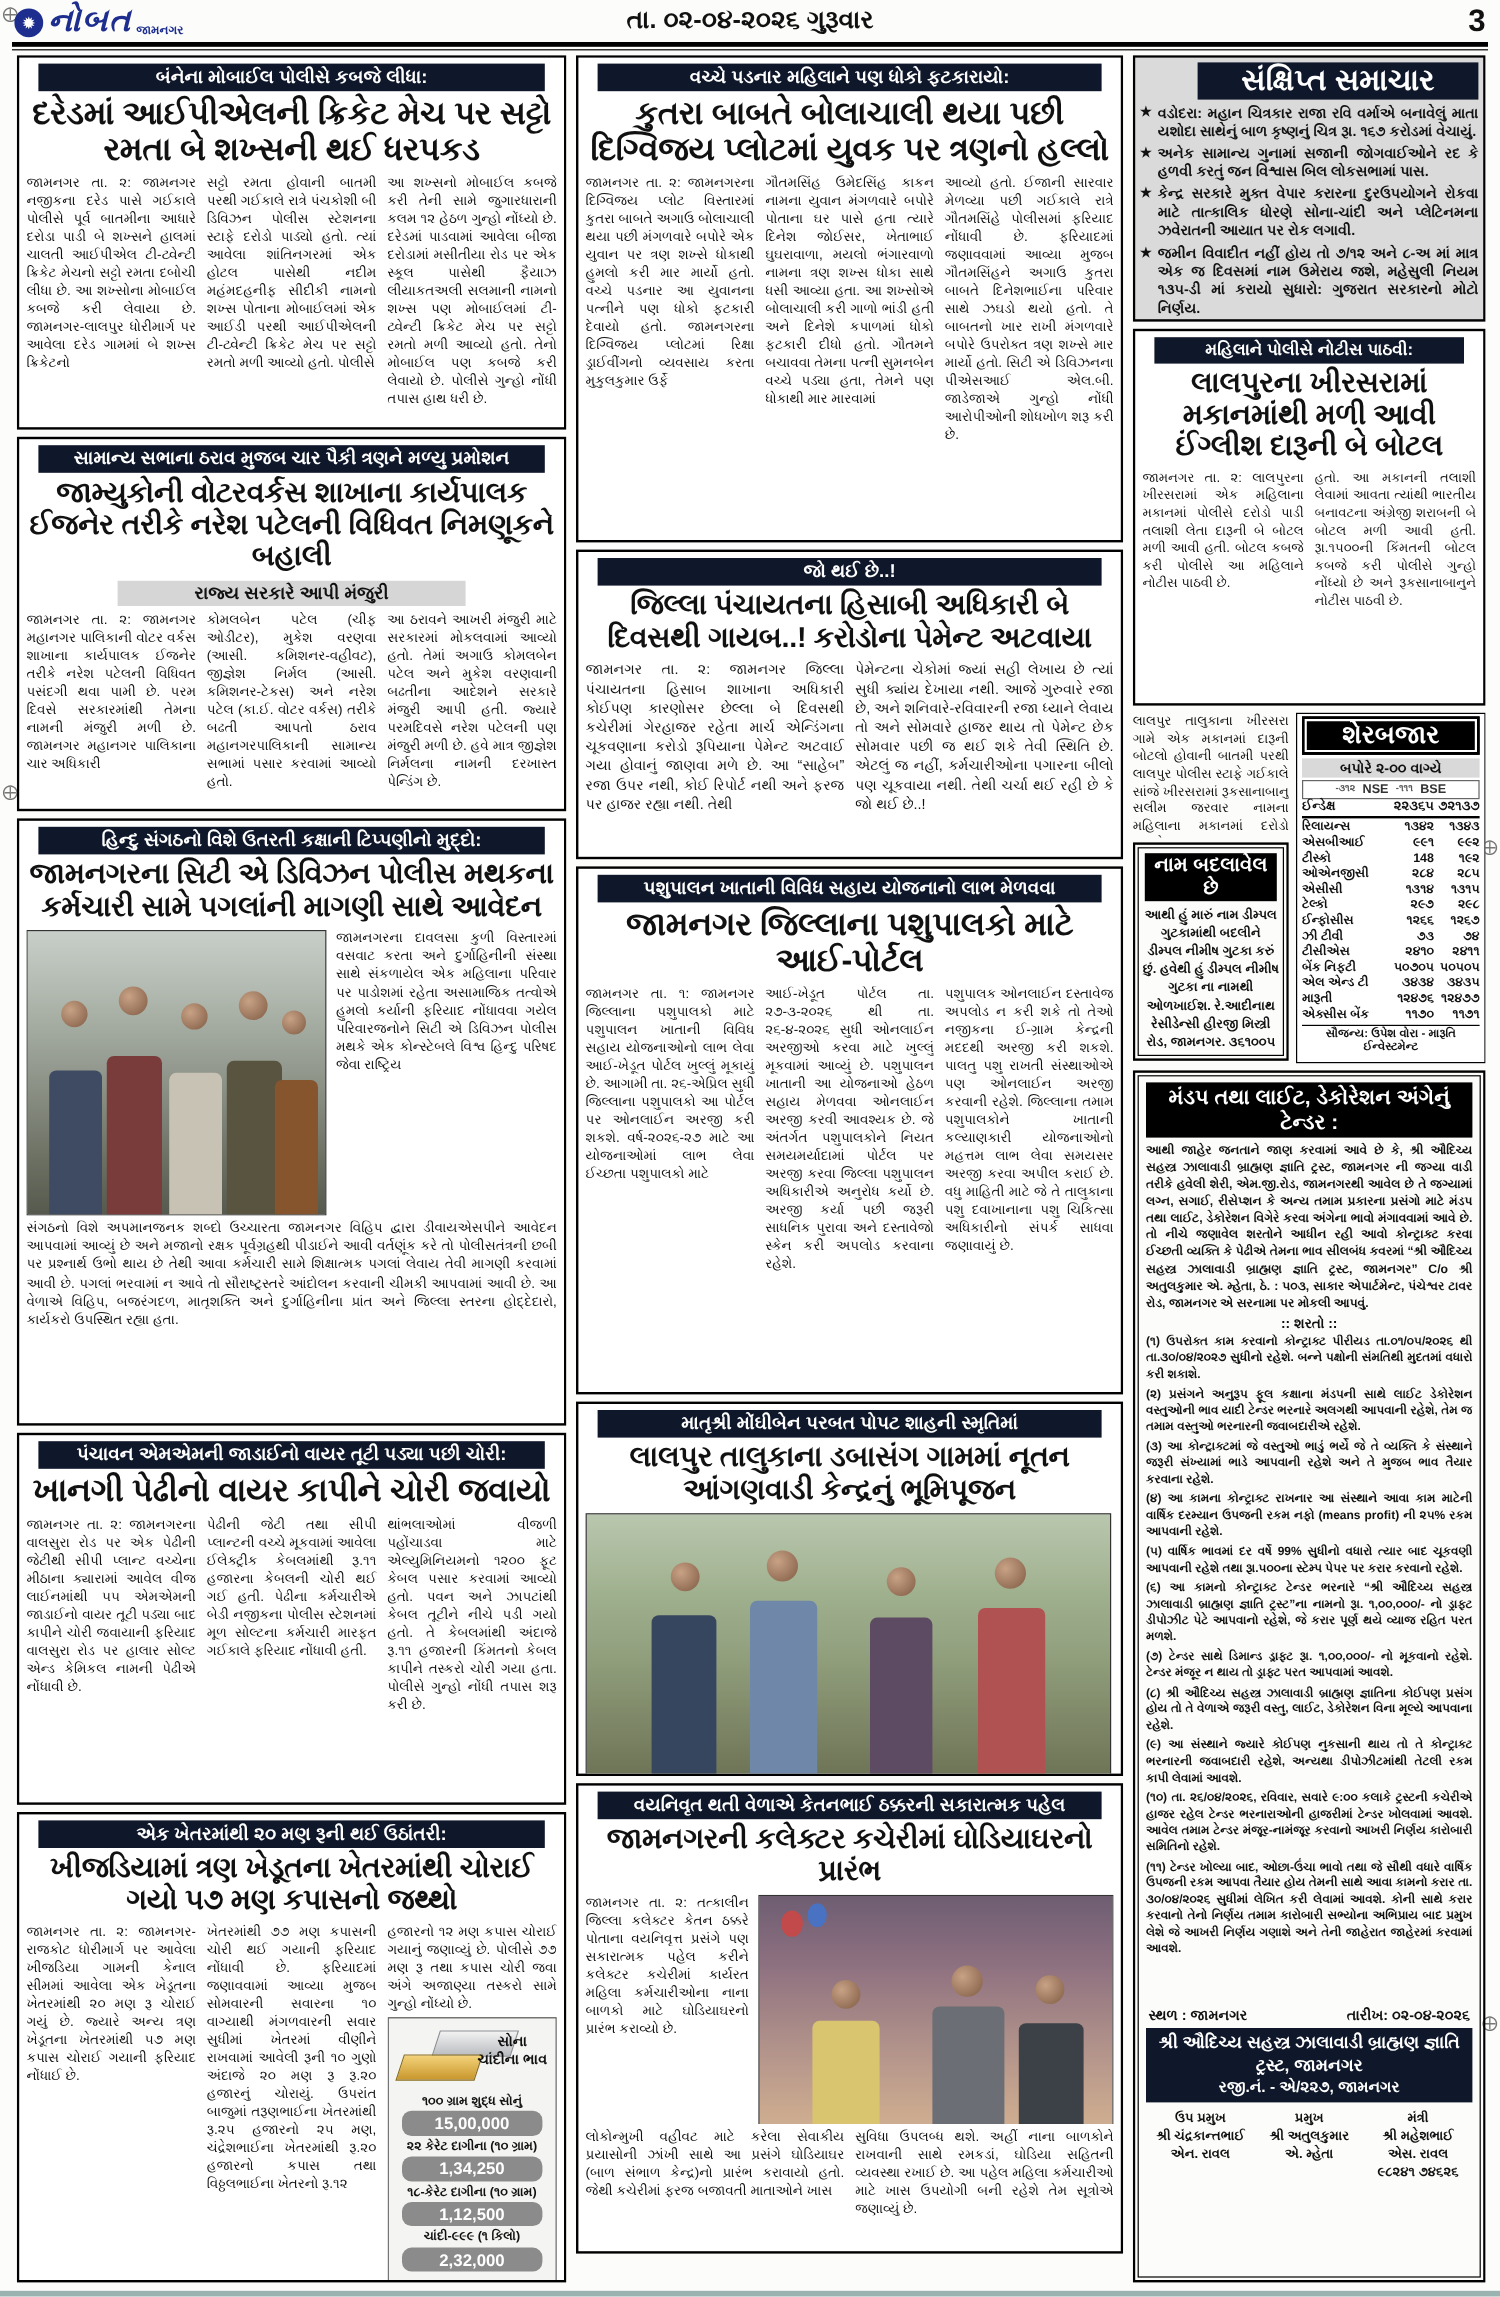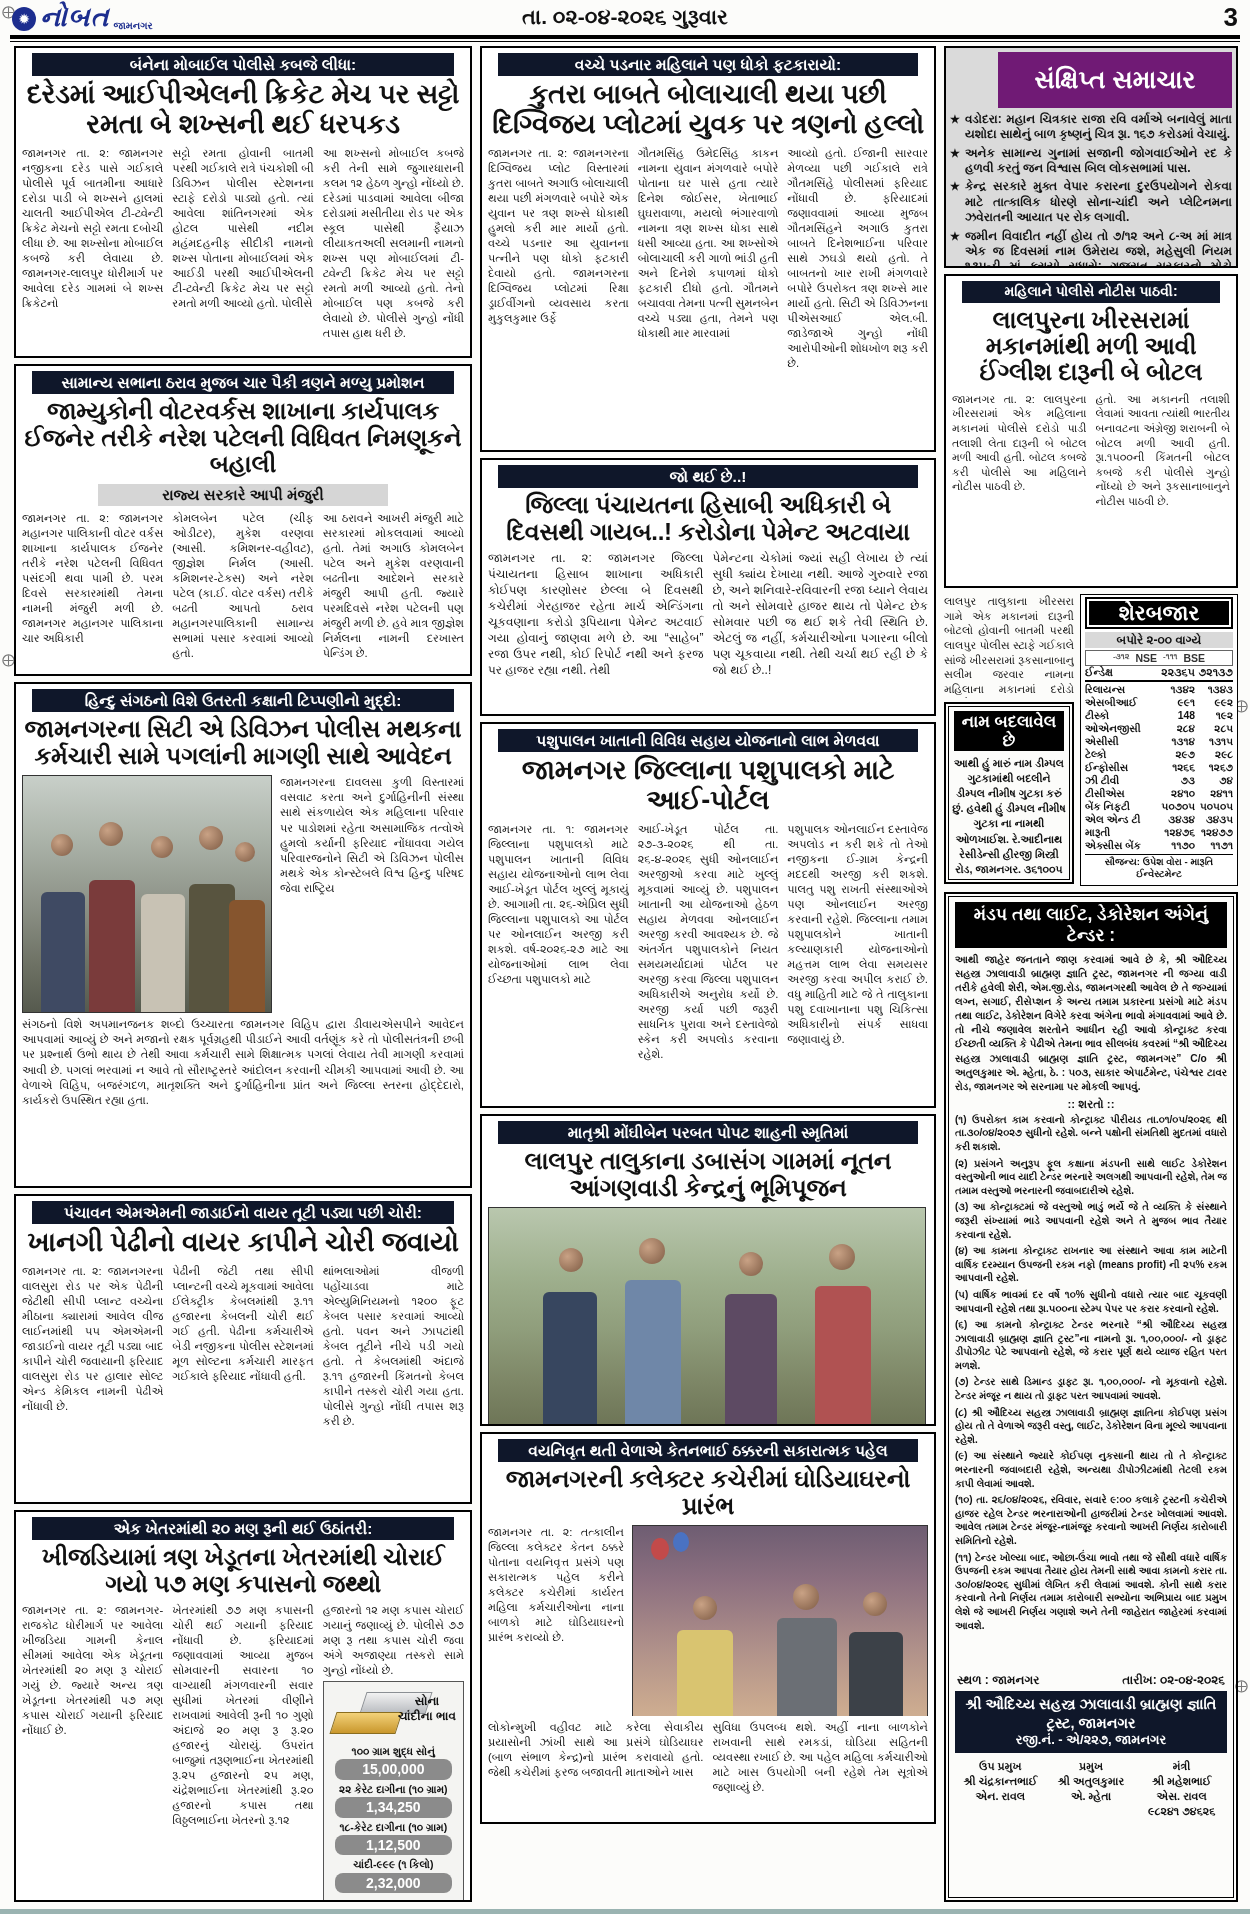--- a/index.html
+++ b/index.html
@@ -44,21 +44,21 @@
   .gold-art{position:relative;height:56px;margin-bottom:3px;}
   .gold-art .bar{position:absolute;width:64px;height:20px;transform:skewX(-18deg);border:1px solid #8a6d1f;}
   .bar.gold{left:4px;top:26px;background:linear-gradient(180deg,#f3d27a,#c9972c);}
   .bar.silver{left:34px;top:6px;background:linear-gradient(180deg,#f2f2f2,#b9bcc0);border-color:#8b8f94;}
   .gold-title{position:absolute;right:2px;top:8px;font-weight:800;font-size:12px;text-align:center;line-height:1.2;width:58px;}
   .gold-label{font-weight:700;text-align:center;line-height:1.25;}
   .gold-value{background:#8b8b8b;color:#fff;font-weight:800;text-align:center;font-size:14px;border-radius:8px;
               margin:1px 6px 3px;padding:1px 0;}
   
   .briefs{border:2px solid #000;background:#dadada;padding:4px;margin-bottom:6px;overflow:hidden;box-sizing:border-box;}
-  .briefs-title{background:#701a75;color:#fff;font-weight:800;font-size:25px;text-align:center;padding:13px 0;margin-bottom:4px;margin-left:48px;}
+  .briefs-title{background:#0f172a;color:#fff;font-weight:800;font-size:25px;text-align:center;padding:1px 0;margin-bottom:4px;margin-left:48px;}
   .brief-item{display:flex;gap:5px;font-size:12px;font-weight:700;line-height:1.28;margin-bottom:3px;text-align:justify;}
   .brief-item .star{flex:none;font-size:11px;}
   .split{display:flex;gap:6px;margin-bottom:6px;}
   .split-left{flex:1;overflow:hidden;}
   .cont-text{font-size:11px;line-height:1.33;text-align:justify;margin:0 0 4px;overflow:hidden;height:104px;}
   .name-box{border:2px solid #000;outline:1px solid #000;outline-offset:-5px;padding:7px 6px 5px;text-align:center;overflow:hidden;}
   .name-title{background:#000;color:#fff;font-weight:800;font-size:16.5px;padding:1px 4px;margin:0 2px 5px;}
   .name-body{font-size:10.8px;font-weight:700;line-height:1.4;}
   
   .stock{flex:none;width:158px;border:1px solid #000;background:#fff;padding:2px 4px;overflow:hidden;box-sizing:border-box;}
@@ -205,21 +205,21 @@
 
     <article class="abox" style="height:258px;">
       <div class="kicker">જો થઈ છે..!</div>
       <h2 class="headline h24">જિલ્લા પંચાયતના હિસાબી અધિકારી બે દિવસથી ગાયબ..! કરોડોના પેમેન્ટ અટવાયા</h2>
       <div class="cols">
         <p class="col" style="font-size:12px;">જામનગર તા. ૨: જામનગર જિલ્લા પંચાયતના હિસાબ શાખાના અધિકારી કોઈપણ કારણોસર છેલ્લા બે દિવસથી કચેરીમાં ગેરહાજર રહેતા માર્ચ એન્ડિંગના ચૂકવણાના કરોડો રૂપિયાના પેમેન્ટ અટવાઈ ગયા હોવાનું જાણવા મળે છે. આ “સાહેબ” રજા ઉપર નથી, કોઈ રિપોર્ટ નથી અને ફરજ પર હાજર રહ્યા નથી. તેથી</p>
         <p class="col" style="font-size:12px;">પેમેન્ટના ચેકોમાં જ્યાં સહી લેખાય છે ત્યાં સુધી ક્યાંય દેખાયા નથી. આજે ગુરુવારે રજા છે, અને શનિવારે-રવિવારની રજા ધ્યાને લેવાય તો અને સોમવારે હાજર થાય તો પેમેન્ટ છેક સોમવાર પછી જ થઈ શકે તેવી સ્થિતિ છે. એટલું જ નહીં, કર્મચારીઓના પગારના બીલો પણ ચૂકવાયા નથી. તેથી ચર્ચા થઈ રહી છે કે જો થઈ છે..!</p>
       </div>
     </article>
 
-    <article class="abox" style="height:386px;">
+    <article class="abox" style="height:440px;">
       <div class="kicker">પશુપાલન ખાતાની વિવિધ સહાય યોજનાનો લાભ મેળવવા</div>
       <h2 class="headline h28">જામનગર જિલ્લાના પશુપાલકો માટે આઈ-પોર્ટલ</h2>
       <div class="cols">
         <p class="col">જામનગર તા. ૧: જામનગર જિલ્લાના પશુપાલકો માટે પશુપાલન ખાતાની વિવિધ સહાય યોજનાઓનો લાભ લેવા આઈ-ખેડૂત પોર્ટલ ખુલ્લું મૂકાયું છે. આગામી તા. ૨૬-એપ્રિલ સુધી જિલ્લાના પશુપાલકો આ પોર્ટલ પર ઓનલાઈન અરજી કરી શકશે. વર્ષ-૨૦૨૬-૨૭ માટે આ યોજનાઓમાં લાભ લેવા ઈચ્છતા પશુપાલકો માટે</p>
         <p class="col">આઈ-ખેડૂત પોર્ટલ તા. ૨૭-૩-૨૦૨૬ થી તા. ૨૬-૪-૨૦૨૬ સુધી ઓનલાઈન અરજીઓ કરવા માટે ખુલ્લું મૂકવામાં આવ્યું છે. પશુપાલન ખાતાની આ યોજનાઓ હેઠળ સહાય મેળવવા ઓનલાઈન અરજી કરવી આવશ્યક છે. જે અંતર્ગત પશુપાલકોને નિયત સમયમર્યાદામાં પોર્ટલ પર અરજી કરવા જિલ્લા પશુપાલન અધિકારીએ અનુરોધ કર્યો છે. અરજી કર્યા પછી જરૂરી સાધનિક પુરાવા અને દસ્તાવેજો સ્કેન કરી અપલોડ કરવાના રહેશે.</p>
         <p class="col">પશુપાલક ઓનલાઈન દસ્તાવેજ અપલોડ ન કરી શકે તો તેઓ નજીકના ઈ-ગ્રામ કેન્દ્રની મદદથી અરજી કરી શકશે. પાલતુ પશુ રાખતી સંસ્થાઓએ પણ ઓનલાઈન અરજી કરવાની રહેશે. જિલ્લાના તમામ પશુપાલકોને ખાતાની કલ્યાણકારી યોજનાઓનો મહત્તમ લાભ લેવા સમયસર અરજી કરવા અપીલ કરાઈ છે. વધુ માહિતી માટે જે તે તાલુકાના પશુ દવાખાનાના પશુ ચિકિત્સા અધિકારીનો સંપર્ક સાધવા જણાવાયું છે.</p>
       </div>
     </article>
 
     <article class="abox" style="height:312px;">
@@ -386,21 +386,21 @@
 
     <div class="tender" style="height:1010px;margin-bottom:0;">
       <div class="tender-title">મંડપ તથા લાઈટ, ડેકોરેશન અંગેનું ટેન્ડર :</div>
       <p class="tender-intro">આથી જાહેર જનતાને જાણ કરવામાં આવે છે કે, શ્રી ઔદિચ્ય સહસ્ત્ર ઝાલાવાડી બ્રાહ્મણ જ્ઞાતિ ટ્રસ્ટ, જામનગર ની જગ્યા વાડી તરીકે હવેલી શેરી, એમ.જી.રોડ, જામનગરથી આવેલ છે તે જગ્યામાં લગ્ન, સગાઈ, રીસેપ્શન કે અન્ય તમામ પ્રકારના પ્રસંગો માટે મંડપ તથા લાઈટ, ડેકોરેશન વિગેરે કરવા અંગેના ભાવો મંગાવવામાં આવે છે. તો નીચે જણાવેલ શરતોને આધીન રહી આવો કોન્ટ્રાક્ટ કરવા ઈચ્છતી વ્યક્તિ કે પેઢીએ તેમના ભાવ સીલબંધ કવરમાં “શ્રી ઔદિચ્ય સહસ્ત્ર ઝાલાવાડી બ્રાહ્મણ જ્ઞાતિ ટ્રસ્ટ, જામનગર” C/o શ્રી અતુલકુમાર એ. મ્હેતા, ઠે. : ૫૦૩, સાકાર એપાર્ટમેન્ટ, પંચેશ્વર ટાવર રોડ, જામનગર એ સરનામા પર મોકલી આપવું.</p>
       <div class="tender-cond-title">:: શરતો ::</div>
       <div class="tender-conds">
         <p>(૧) ઉપરોક્ત કામ કરવાનો કોન્ટ્રાક્ટ પીરીયડ તા.૦૧/૦૫/૨૦૨૬ થી તા.૩૦/૦૪/૨૦૨૭ સુધીનો રહેશે. બન્ને પક્ષોની સંમતિથી મુદતમાં વધારો કરી શકાશે.</p>
         <p>(૨) પ્રસંગને અનુરૂપ ફૂલ કક્ષાના મંડપની સાથે લાઈટ ડેકોરેશન વસ્તુઓની ભાવ યાદી ટેન્ડર ભરનારે અલગથી આપવાની રહેશે, તેમ જ તમામ વસ્તુઓ ભરનારની જવાબદારીએ રહેશે.</p>
         <p>(૩) આ કોન્ટ્રાક્ટમાં જે વસ્તુઓ ભાડું ભર્યે જે તે વ્યક્તિ કે સંસ્થાને જરૂરી સંખ્યામાં ભાડે આપવાની રહેશે અને તે મુજબ ભાવ તૈયાર કરવાના રહેશે.</p>
         <p>(૪) આ કામના કોન્ટ્રાક્ટ રાખનાર આ સંસ્થાને આવા કામ માટેની વાર્ષિક દરમ્યાન ઉપજની રકમ નફો (means profit) ની ૨૫% રકમ આપવાની રહેશે.</p>
-        <p>(૫) વાર્ષિક ભાવમાં દર વર્ષે ૧૦% સુધીનો વધારો ત્યાર બાદ ચૂકવણી આપવાની રહેશે તથા રૂા.૫૦૦ના સ્ટેમ્પ પેપર પર કરાર કરવાનો રહેશે.</p>
+        <p>(૫) વાર્ષિક ભાવમાં દર વર્ષે 99% સુધીનો વધારો ત્યાર બાદ ચૂકવણી આપવાની રહેશે તથા રૂા.૫૦૦ના સ્ટેમ્પ પેપર પર કરાર કરવાનો રહેશે.</p>
         <p>(૬) આ કામનો કોન્ટ્રાક્ટ ટેન્ડર ભરનારે “શ્રી ઔદિચ્ય સહસ્ત્ર ઝાલાવાડી બ્રાહ્મણ જ્ઞાતિ ટ્રસ્ટ”ના નામનો રૂા. ૧,૦૦,૦૦૦/- નો ડ્રાફ્ટ ડીપોઝીટ પેટે આપવાનો રહેશે, જે કરાર પૂર્ણ થયે વ્યાજ રહિત પરત મળશે.</p>
         <p>(૭) ટેન્ડર સાથે ડિમાન્ડ ડ્રાફ્ટ રૂા. ૧,૦૦,૦૦૦/- નો મૂકવાનો રહેશે. ટેન્ડર મંજૂર ન થાય તો ડ્રાફ્ટ પરત આપવામાં આવશે.</p>
         <p>(૮) શ્રી ઔદિચ્ય સહસ્ત્ર ઝાલાવાડી બ્રાહ્મણ જ્ઞાતિના કોઈપણ પ્રસંગ હોય તો તે વેળાએ જરૂરી વસ્તુ, લાઈટ, ડેકોરેશન વિના મૂલ્યે આપવાના રહેશે.</p>
         <p>(૯) આ સંસ્થાને જ્યારે કોઈપણ નુકસાની થાય તો તે કોન્ટ્રાક્ટ ભરનારની જવાબદારી રહેશે, અન્યથા ડીપોઝીટમાંથી તેટલી રકમ કાપી લેવામાં આવશે.</p>
         <p>(૧૦) તા. ૨૬/૦૪/૨૦૨૬, રવિવાર, સવારે ૯:૦૦ કલાકે ટ્રસ્ટની કચેરીએ હાજર રહેલ ટેન્ડર ભરનારાઓની હાજરીમાં ટેન્ડર ખોલવામાં આવશે. આવેલ તમામ ટેન્ડર મંજૂર-નામંજૂર કરવાનો આખરી નિર્ણય કારોબારી સમિતિનો રહેશે.</p>
         <p>(૧૧) ટેન્ડર ખોલ્યા બાદ, ઓછા-ઉંચા ભાવો તથા જે સૌથી વધારે વાર્ષિક ઉપજની રકમ આપવા તૈયાર હોય તેમની સાથે આવા કામનો કરાર તા. ૩૦/૦૪/૨૦૨૬ સુધીમાં લેખિત કરી લેવામાં આવશે. કોની સાથે કરાર કરવાનો તેનો નિર્ણય તમામ કારોબારી સભ્યોના અભિપ્રાય બાદ પ્રમુખ લેશે જે આખરી નિર્ણય ગણાશે અને તેની જાહેરાત જાહેરમાં કરવામાં આવશે.</p>
       </div>
       <div class="tender-meta">
         <span>સ્થળ : જામનગર</span>
         <span>તારીખ: ૦૨-૦૪-૨૦૨૬</span>

